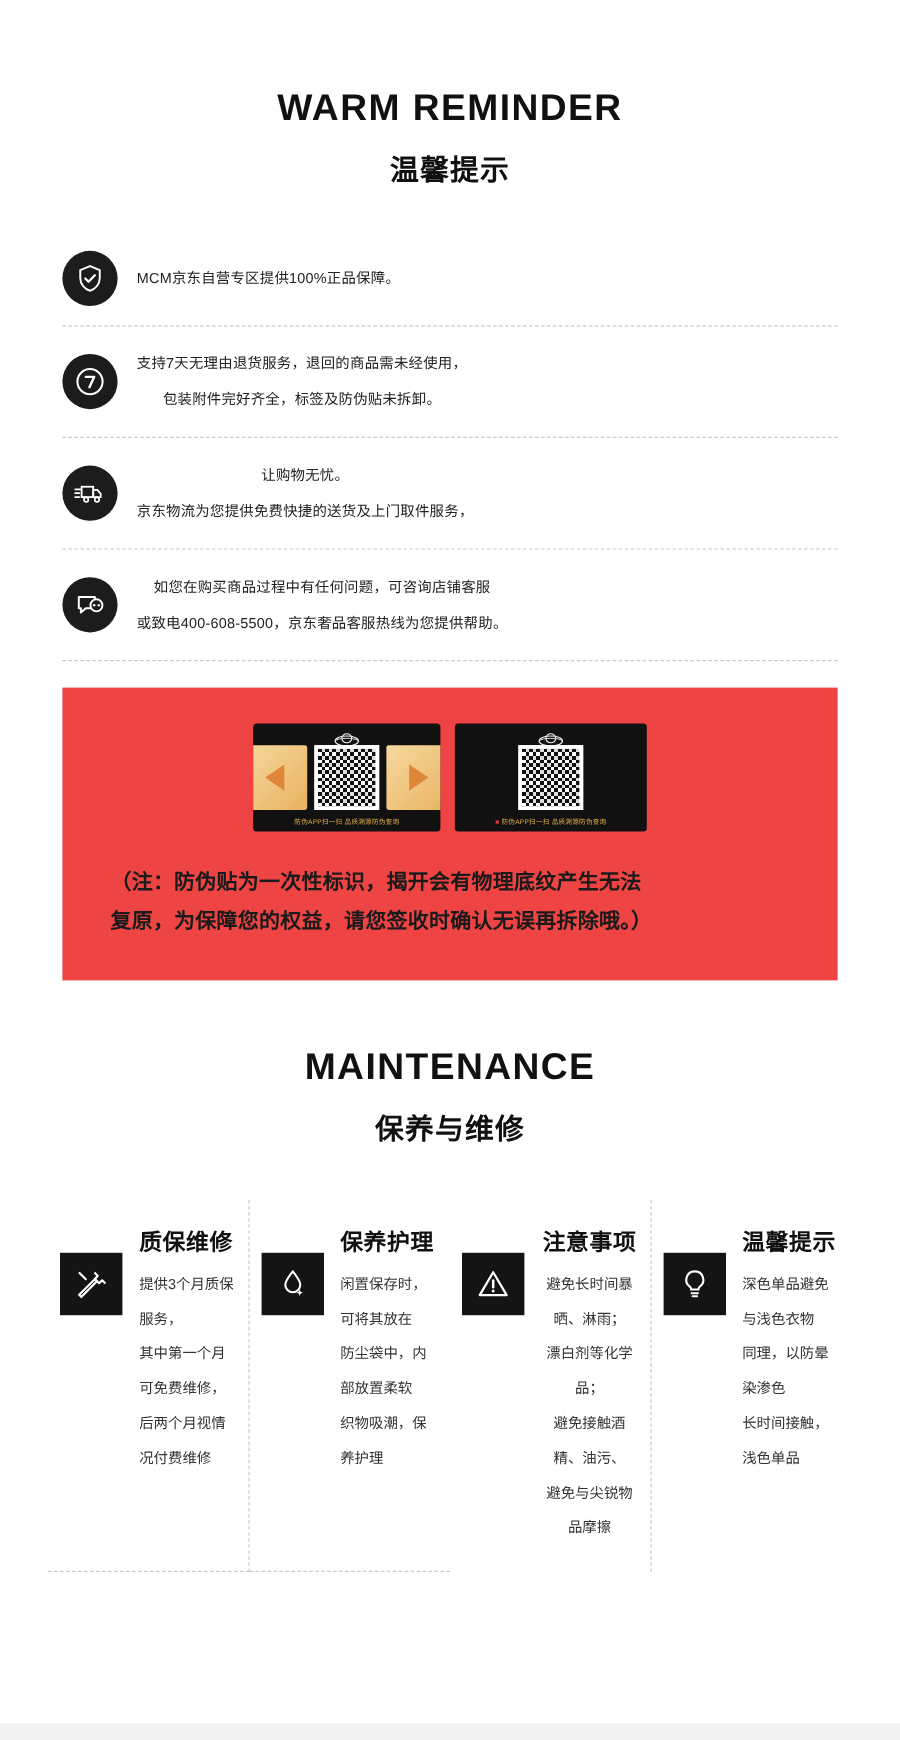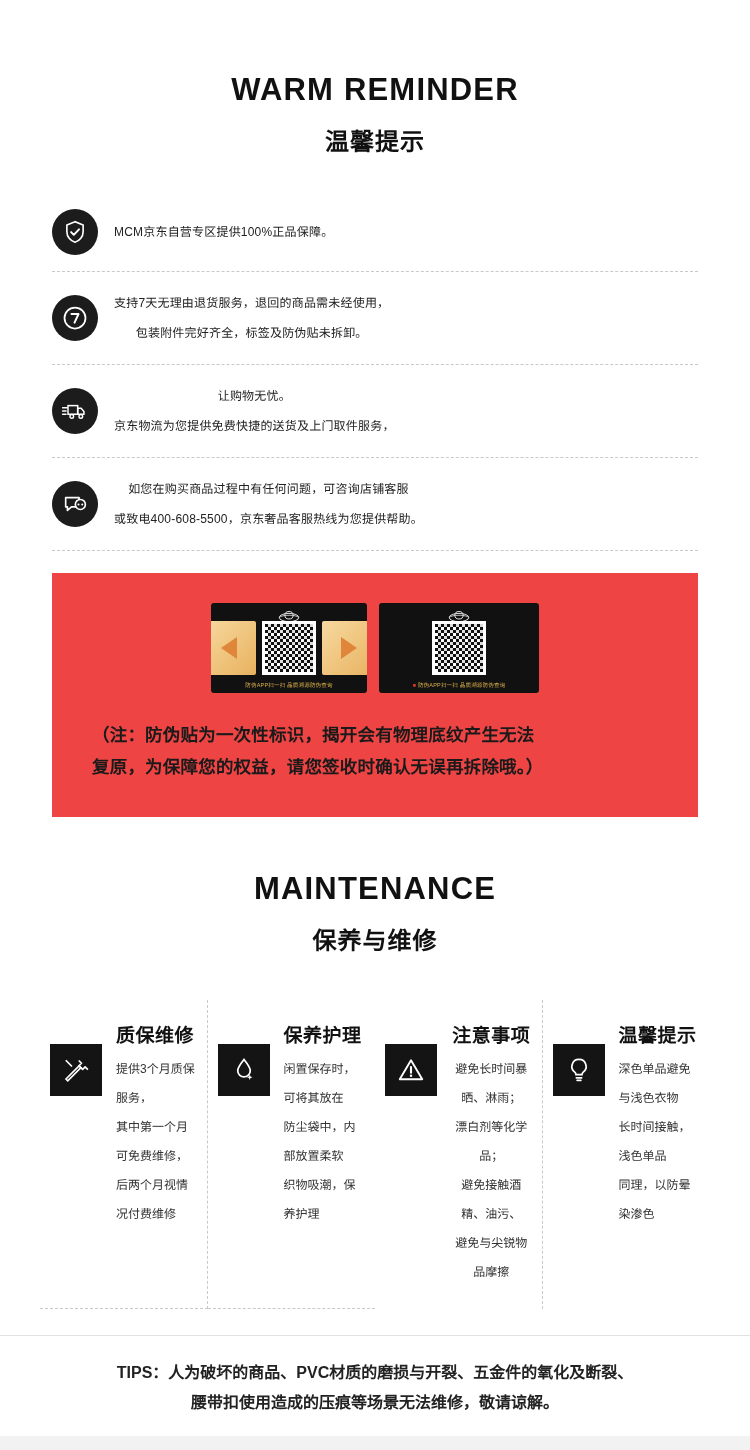--- a/index.html
+++ b/index.html
@@ -358,25 +358,21 @@
     <div class="maint-cell br">
       <span class="m-icon">
         <svg width="30" height="30" viewBox="0 0 24 24">
           <path d="M12 3.6a5.6 5.6 0 0 1 3.4 10.1c-.7.6-1 1.2-1 2H9.6c0-.8-.3-1.4-1-2A5.6 5.6 0 0 1 12 3.6z" fill="none" stroke="#fff" stroke-width="1.4"></path>
           <path d="M9.9 18.2h4.2M10.5 20.2h3" stroke="#fff" stroke-width="1.4" stroke-linecap="round"></path>
         </svg>
       </span>
       <div class="m-body">
         <div class="m-title">温馨提示</div>
         <div class="m-line">深色单品避免与浅色衣物</div>
+        <div class="m-line">同理，以防晕染渗色</div>
         <div class="m-line">长时间接触，浅色单品</div>
-        <div class="m-line">同理，以防晕染渗色</div>
-      </div>
-    </div>
-  </div>
-
-  <div class="tips">
-    <div class="tips-line">TIPS：人为破坏的商品、PVC材质的磨损与开裂、五金件的氧化及断裂、</div>
-    <div class="tips-line">腰带扣使用造成的压痕等场景无法维修，敬请谅解。</div>
-  </div>
+      </div>
+    </div>
+  </div>
+
 
   <div class="bottom-band"></div>
 </div>
 
 </body></html>

